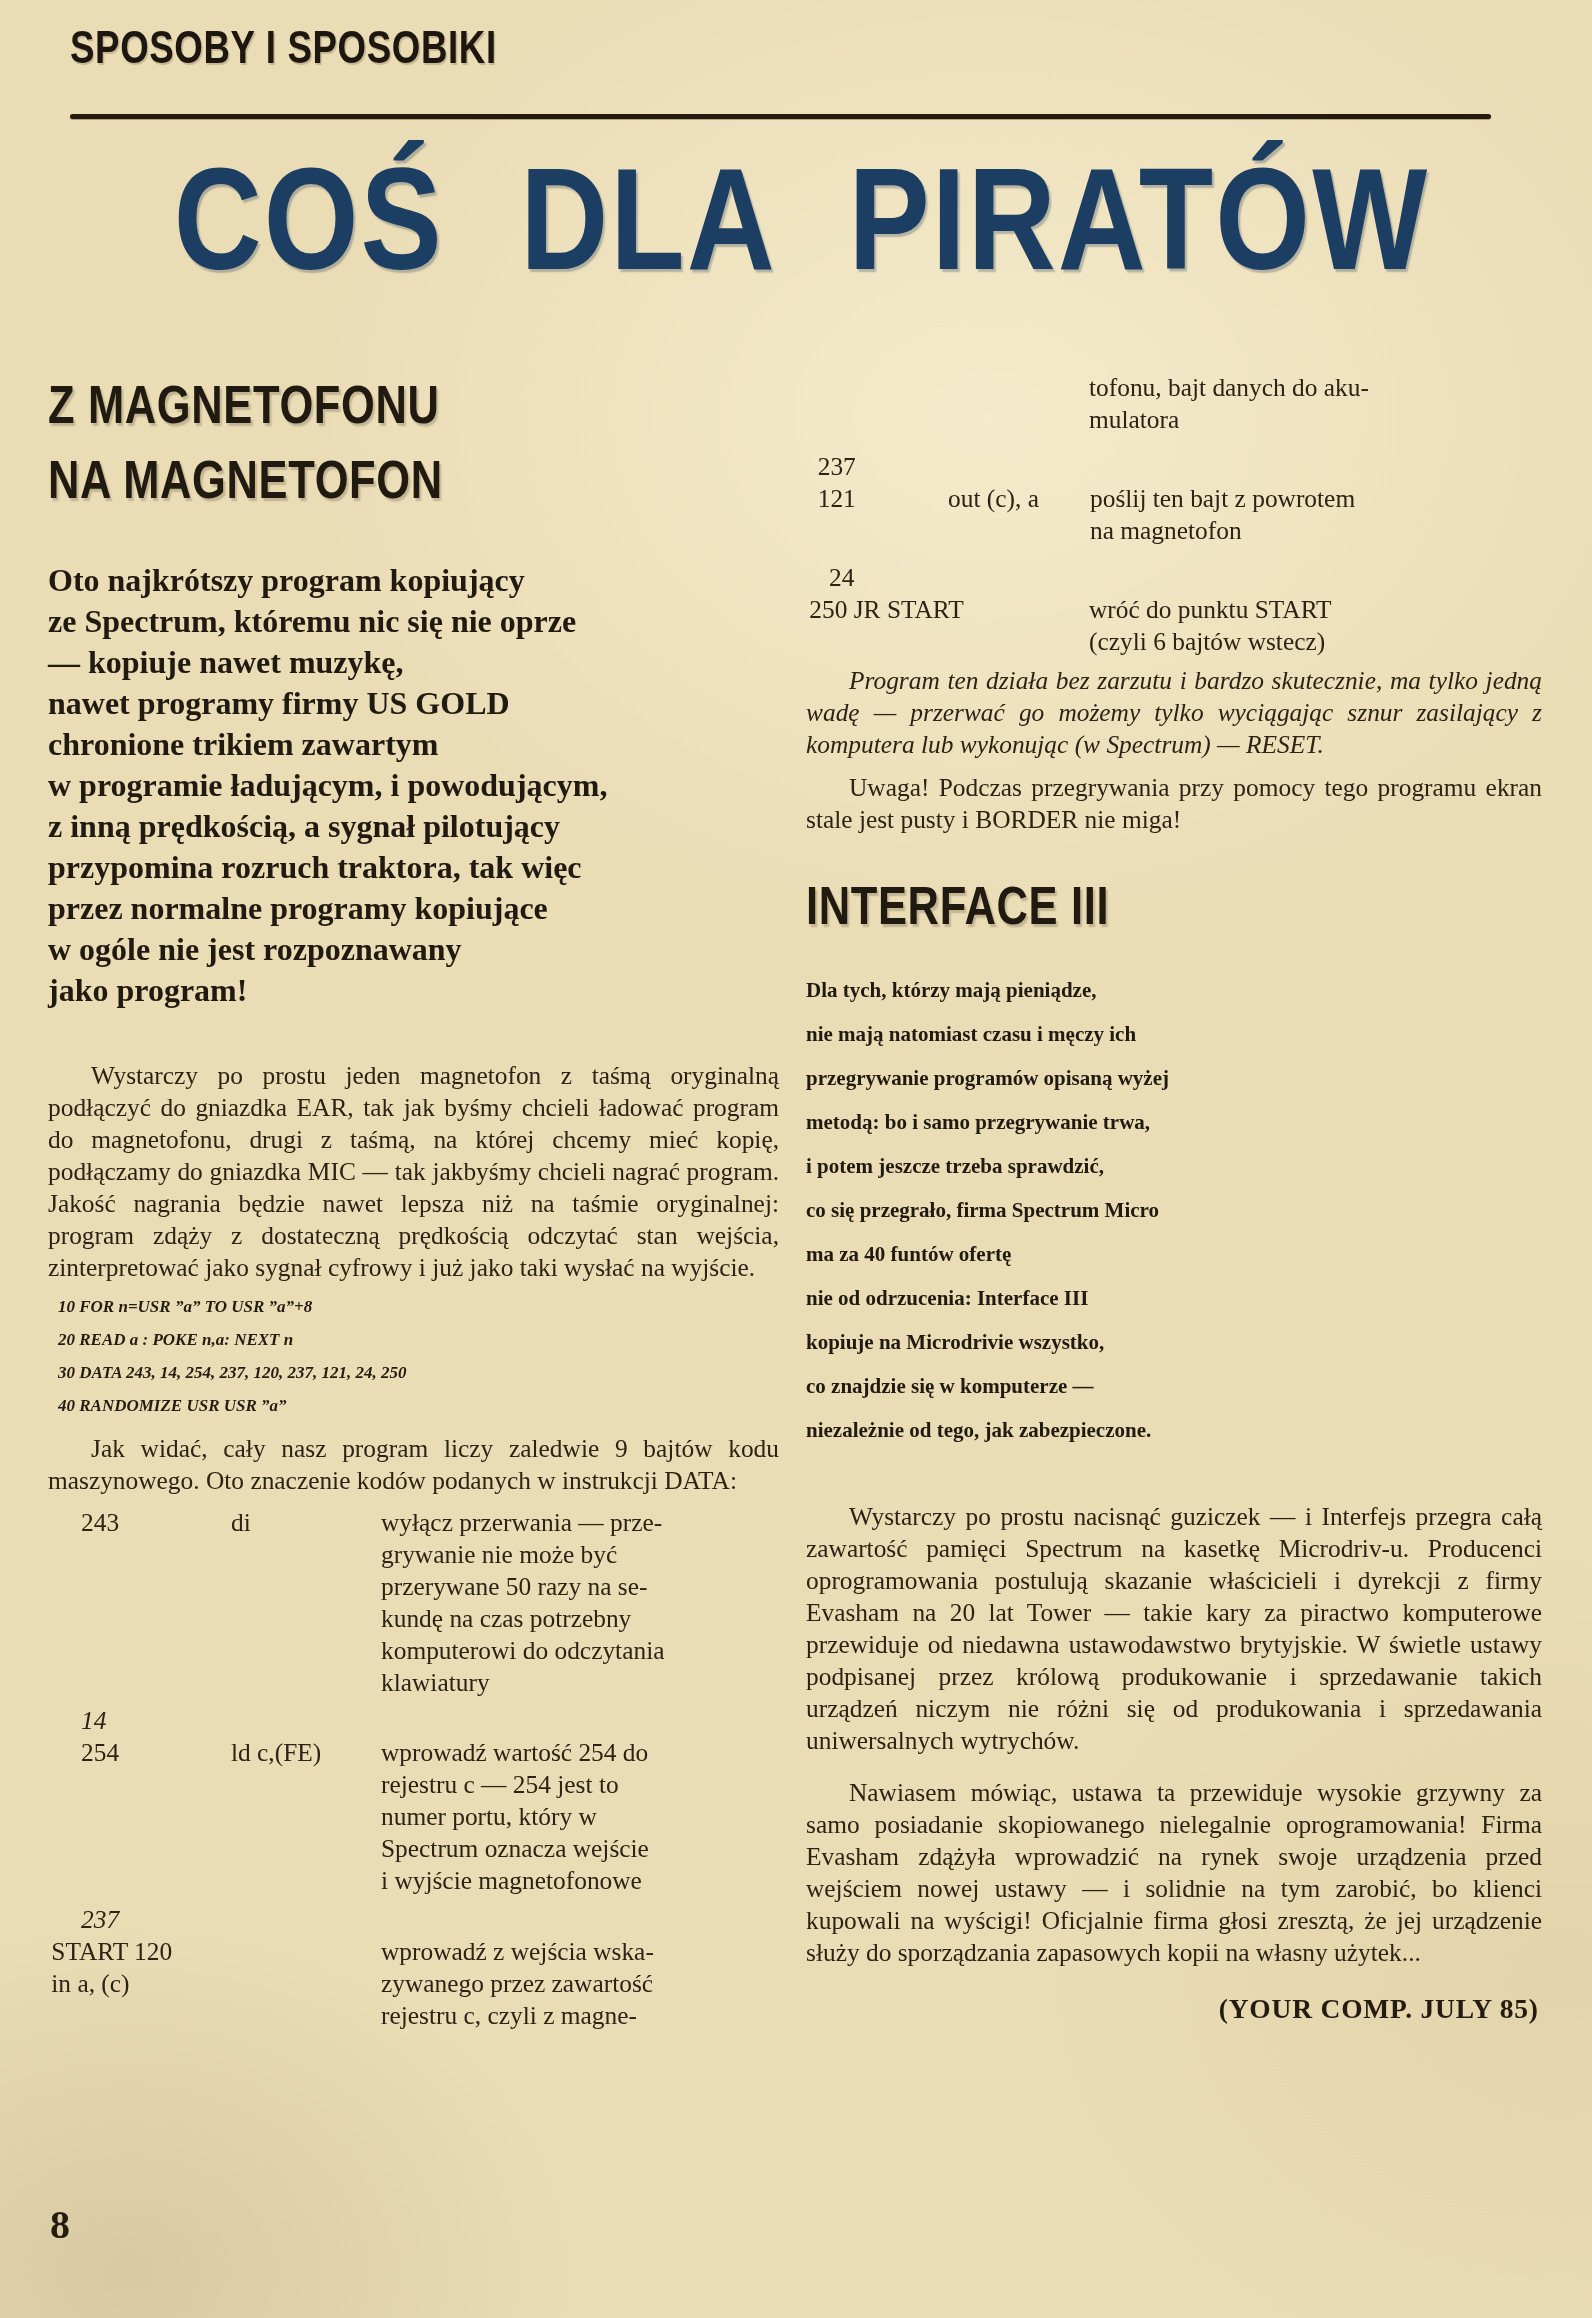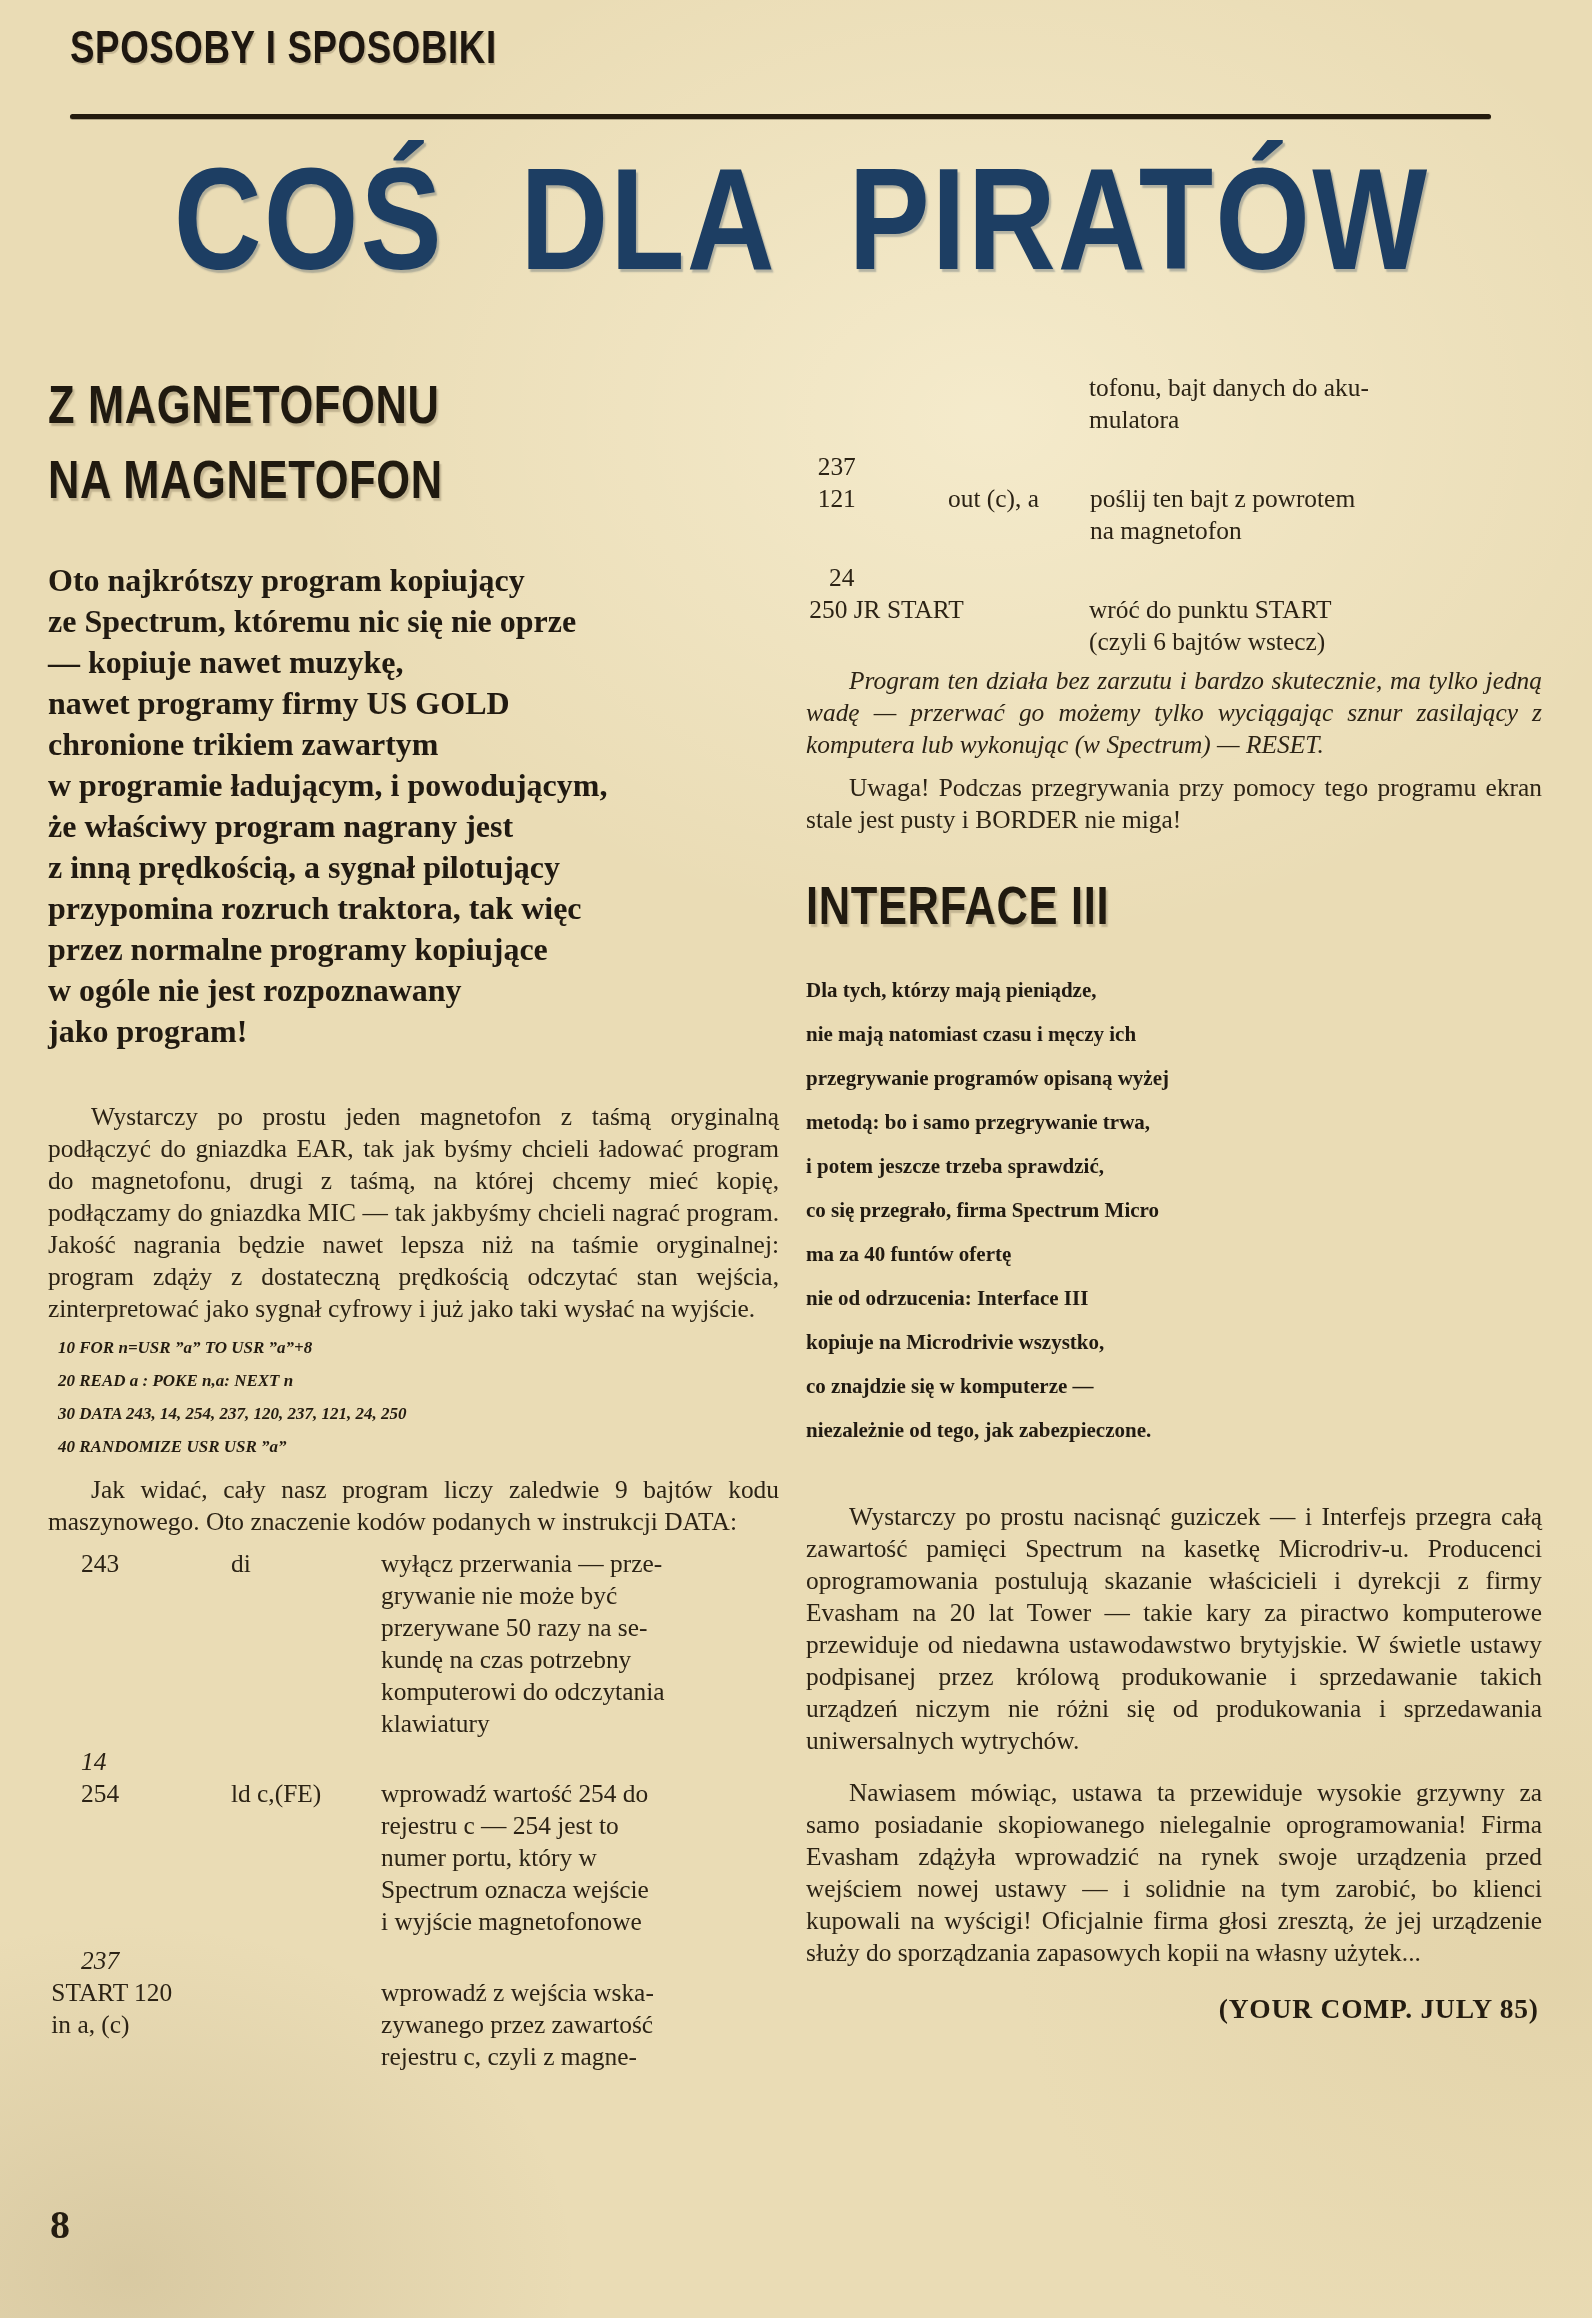--- a/index.html
+++ b/index.html
@@ -98,21 +98,20 @@
       <div>NA MAGNETOFON</div>
     </div>
 
     <div class="lead mt52">
       <div>Oto najkrótszy program kopiujący</div>
       <div>ze Spectrum, któremu nic się nie oprze</div>
       <div>— kopiuje nawet muzykę,</div>
       <div>nawet programy firmy US GOLD</div>
       <div>chronione trikiem zawartym</div>
       <div>w programie ładującym, i powodującym,</div>
-      <div>że właściwy program nagrany jest</div>
       <div>z inną prędkością, a sygnał pilotujący</div>
       <div>przypomina rozruch traktora, tak więc</div>
       <div>przez normalne programy kopiujące</div>
       <div>w ogóle nie jest rozpoznawany</div>
       <div>jako program!</div>
     </div>
 
     <p class="body-p mt58">Wystarczy po prostu jeden magnetofon z taśmą oryginalną podłączyć do gniazdka EAR, tak jak byśmy chcieli ładować program do magnetofonu, drugi z taśmą, na której chcemy mieć kopię, podłączamy do gniazdka MIC — tak jakbyśmy chcieli nagrać program. Jakość nagrania będzie nawet lepsza niż na taśmie oryginalnej: program zdąży z dostateczną prędkością odczytać stan wejścia, zinterpretować jako sygnał cyfrowy i już jako taki wysłać na wyjście.</p>
 
 

